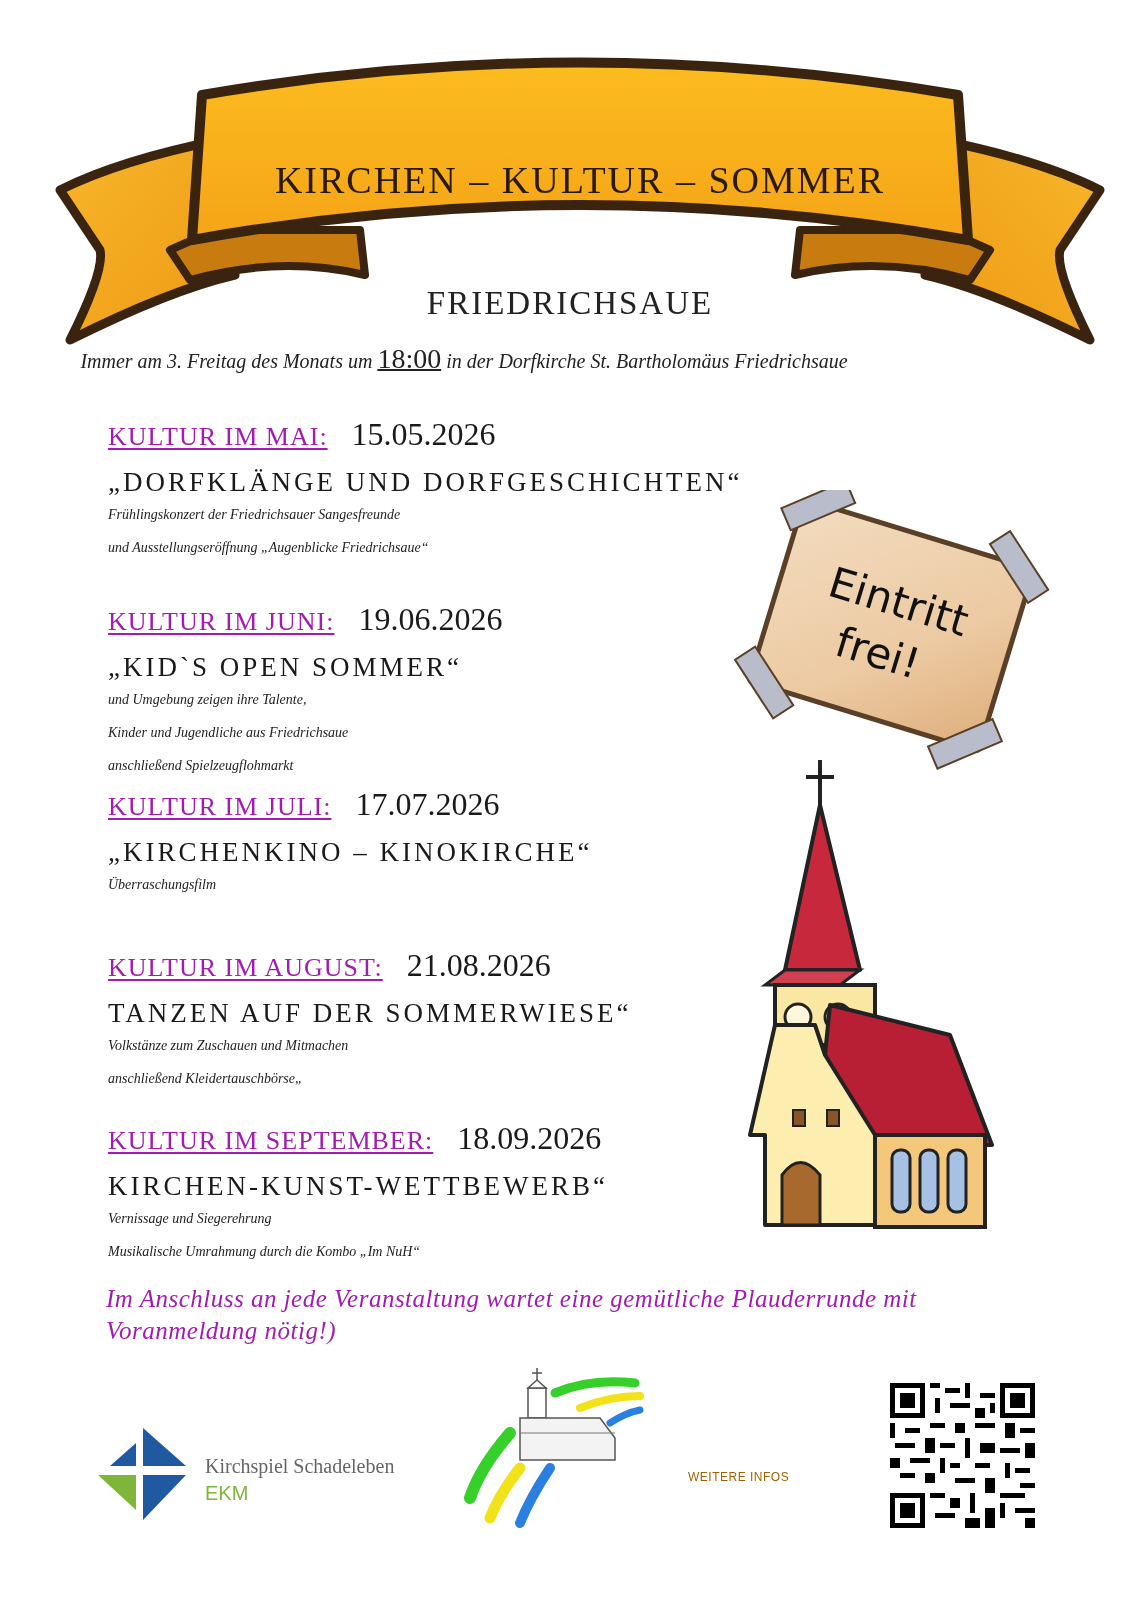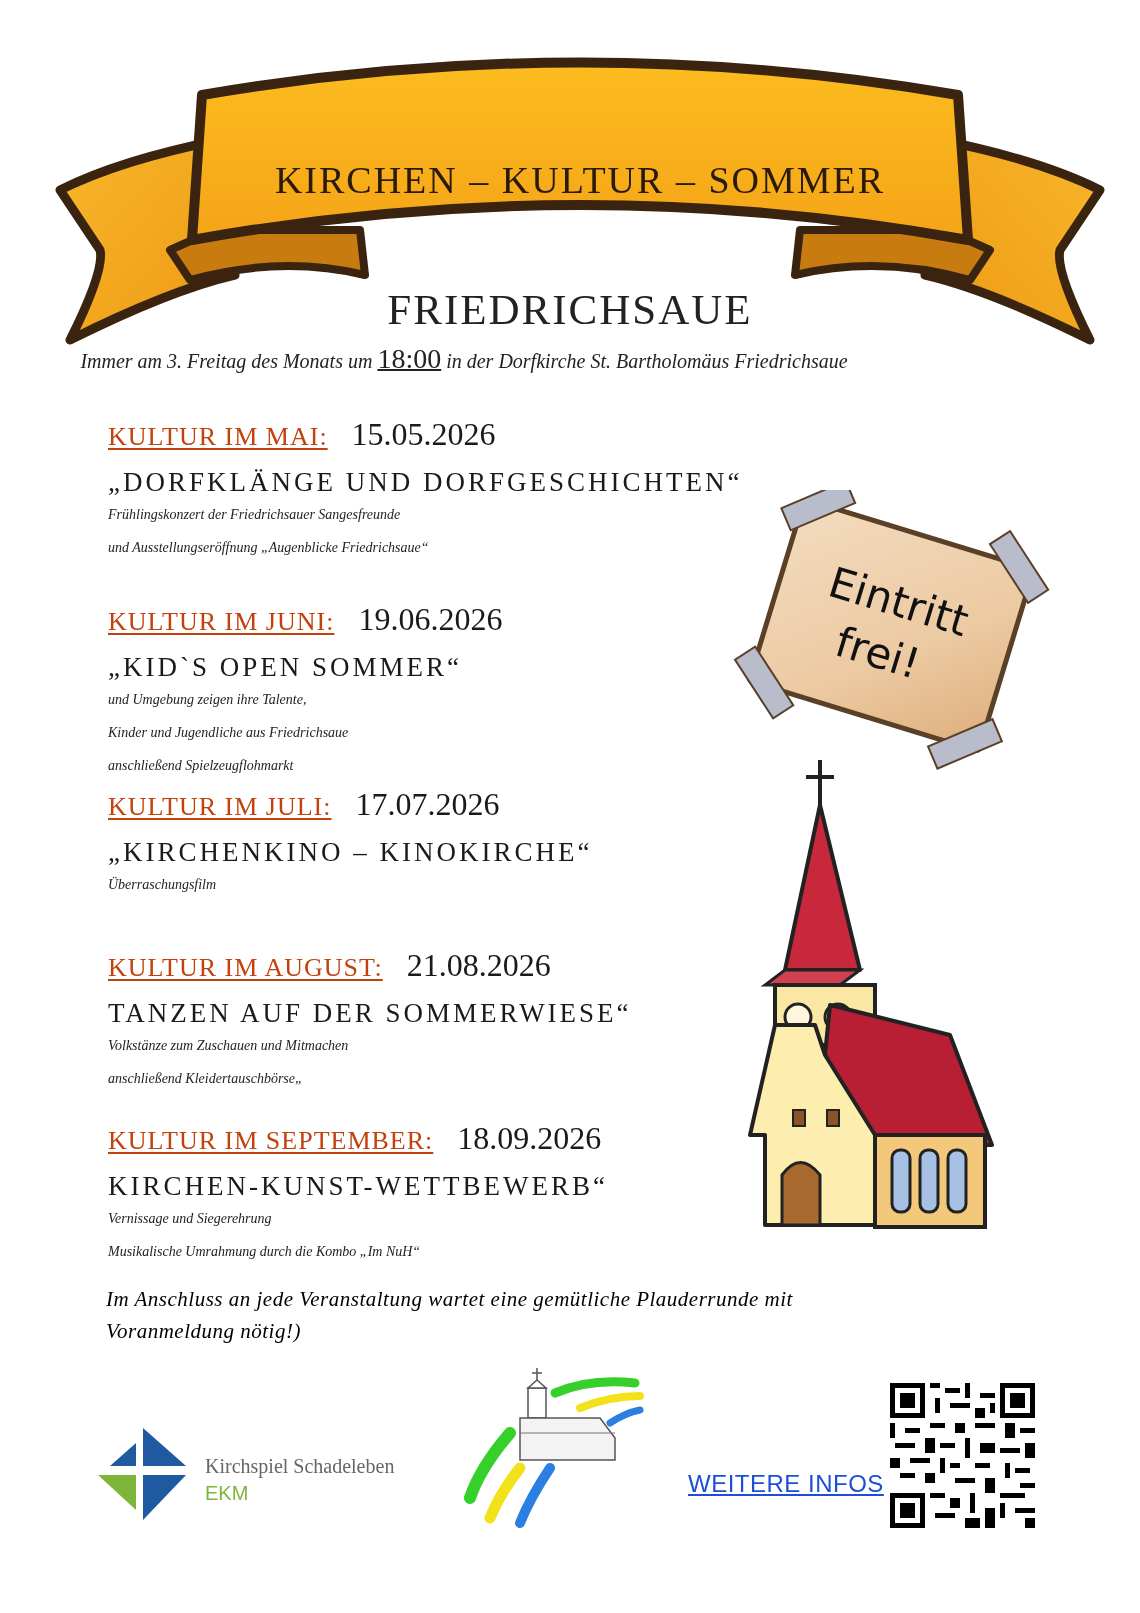--- a/index.html
+++ b/index.html
@@ -6,48 +6,48 @@
   body { width: 1140px; height: 1613px; position: relative; overflow: hidden;
          font-family: "DejaVu Serif", "Liberation Serif", serif; color: #1e1e1e; }
   .abs { position: absolute; }
 
   
   #banner { left: 50px; top: 40px; width: 1060px; height: 330px; }
   .banner-title { position: absolute; left: 0; top: 118px; width: 100%; text-align: center;
     font-family: "Liberation Serif", serif; font-size: 38px; letter-spacing: 2px; color: #2a1a0a; }
 
   .place { left: 0; top: 285px; width: 1140px; text-align: center;
-    font-family: "Liberation Serif", serif; font-size: 43px; letter-spacing: 2px; color: #222; }
+    font-family: "Liberation Serif", serif; font-size: 33px; letter-spacing: 2px; color: #222; }
   .subline { left: 0; top: 343px; width: 928px; text-align: center;
     font-family: "Liberation Serif", serif; font-style: italic; font-size: 20px; color: #222; }
   .subline .time { font-size: 28px; font-style: normal; text-decoration: underline; text-decoration-thickness: 2px; }
 
   
   .event { left: 108px; width: 700px; }
   .ev-head { white-space: nowrap; }
-  .ev-month { font-family: "Liberation Serif", serif; font-size: 26px; letter-spacing: 1px; color: #c2410c;
+  .ev-month { font-family: "Liberation Serif", serif; font-size: 26px; letter-spacing: 1px; color: #a21caf;
     text-decoration: underline; text-decoration-thickness: 2px; text-underline-offset: 3px; }
   .ev-date { font-family: "Liberation Serif", serif; font-size: 32px; margin-left: 24px; color: #1a1a1a; }
   .ev-title { font-family: "Liberation Serif", serif; font-size: 27px; letter-spacing: 3px; margin-top: 14px; color: #1a1a1a; white-space: nowrap; }
   .ev-desc { font-family: "Liberation Serif", serif; font-style: italic; font-size: 14px; line-height: 33px; color: #222; }
 
   .closing { left: 106px; top: 1283px; width: 920px; font-family: "Liberation Serif", serif;
-    font-style: italic; font-size: 21px; line-height: 32px; color: #000000; letter-spacing: 0.5px; }
+    font-style: italic; font-size: 25px; line-height: 32px; color: #a21caf; letter-spacing: 0.5px; }
 
   
   #sticker { left: 730px; top: 490px; width: 320px; height: 280px; }
   
   #church { left: 720px; top: 755px; width: 280px; height: 480px; }
 
   
   #ekm-logo { left: 98px; top: 1428px; width: 95px; height: 95px; }
   .ekm-name { left: 205px; top: 1455px; font-family: Liberation Serif, serif; font-size: 20px; color: #666; }
   .ekm-abbr { left: 205px; top: 1482px; font-family: "Liberation Sans", sans-serif; font-size: 20px; color: #7db63a; }
   #parish-logo { left: 460px; top: 1368px; width: 185px; height: 160px; }
-  .more-info { left: 688px; top: 1470px; font-family: "Liberation Sans", sans-serif; font-size: 24px; color: #1d4ed8; letter-spacing: 0.5px; text-decoration: underline; }
+  .more-info { left: 688px; top: 1470px; font-family: "Liberation Sans", sans-serif; font-size: 12px; color: #a16207; letter-spacing: 0.5px; }
   #qr { left: 890px; top: 1383px; width: 145px; height: 145px; }
 </style>
 </head>
 <body>
 
 <div id="banner" class="abs">
   <svg width="1060" height="330" viewBox="0 0 1060 330">
     <defs>
       <linearGradient id="gL" x1="0" x2="1" y1="0" y2="1">
         <stop offset="0" stop-color="#f8b62a"></stop>

